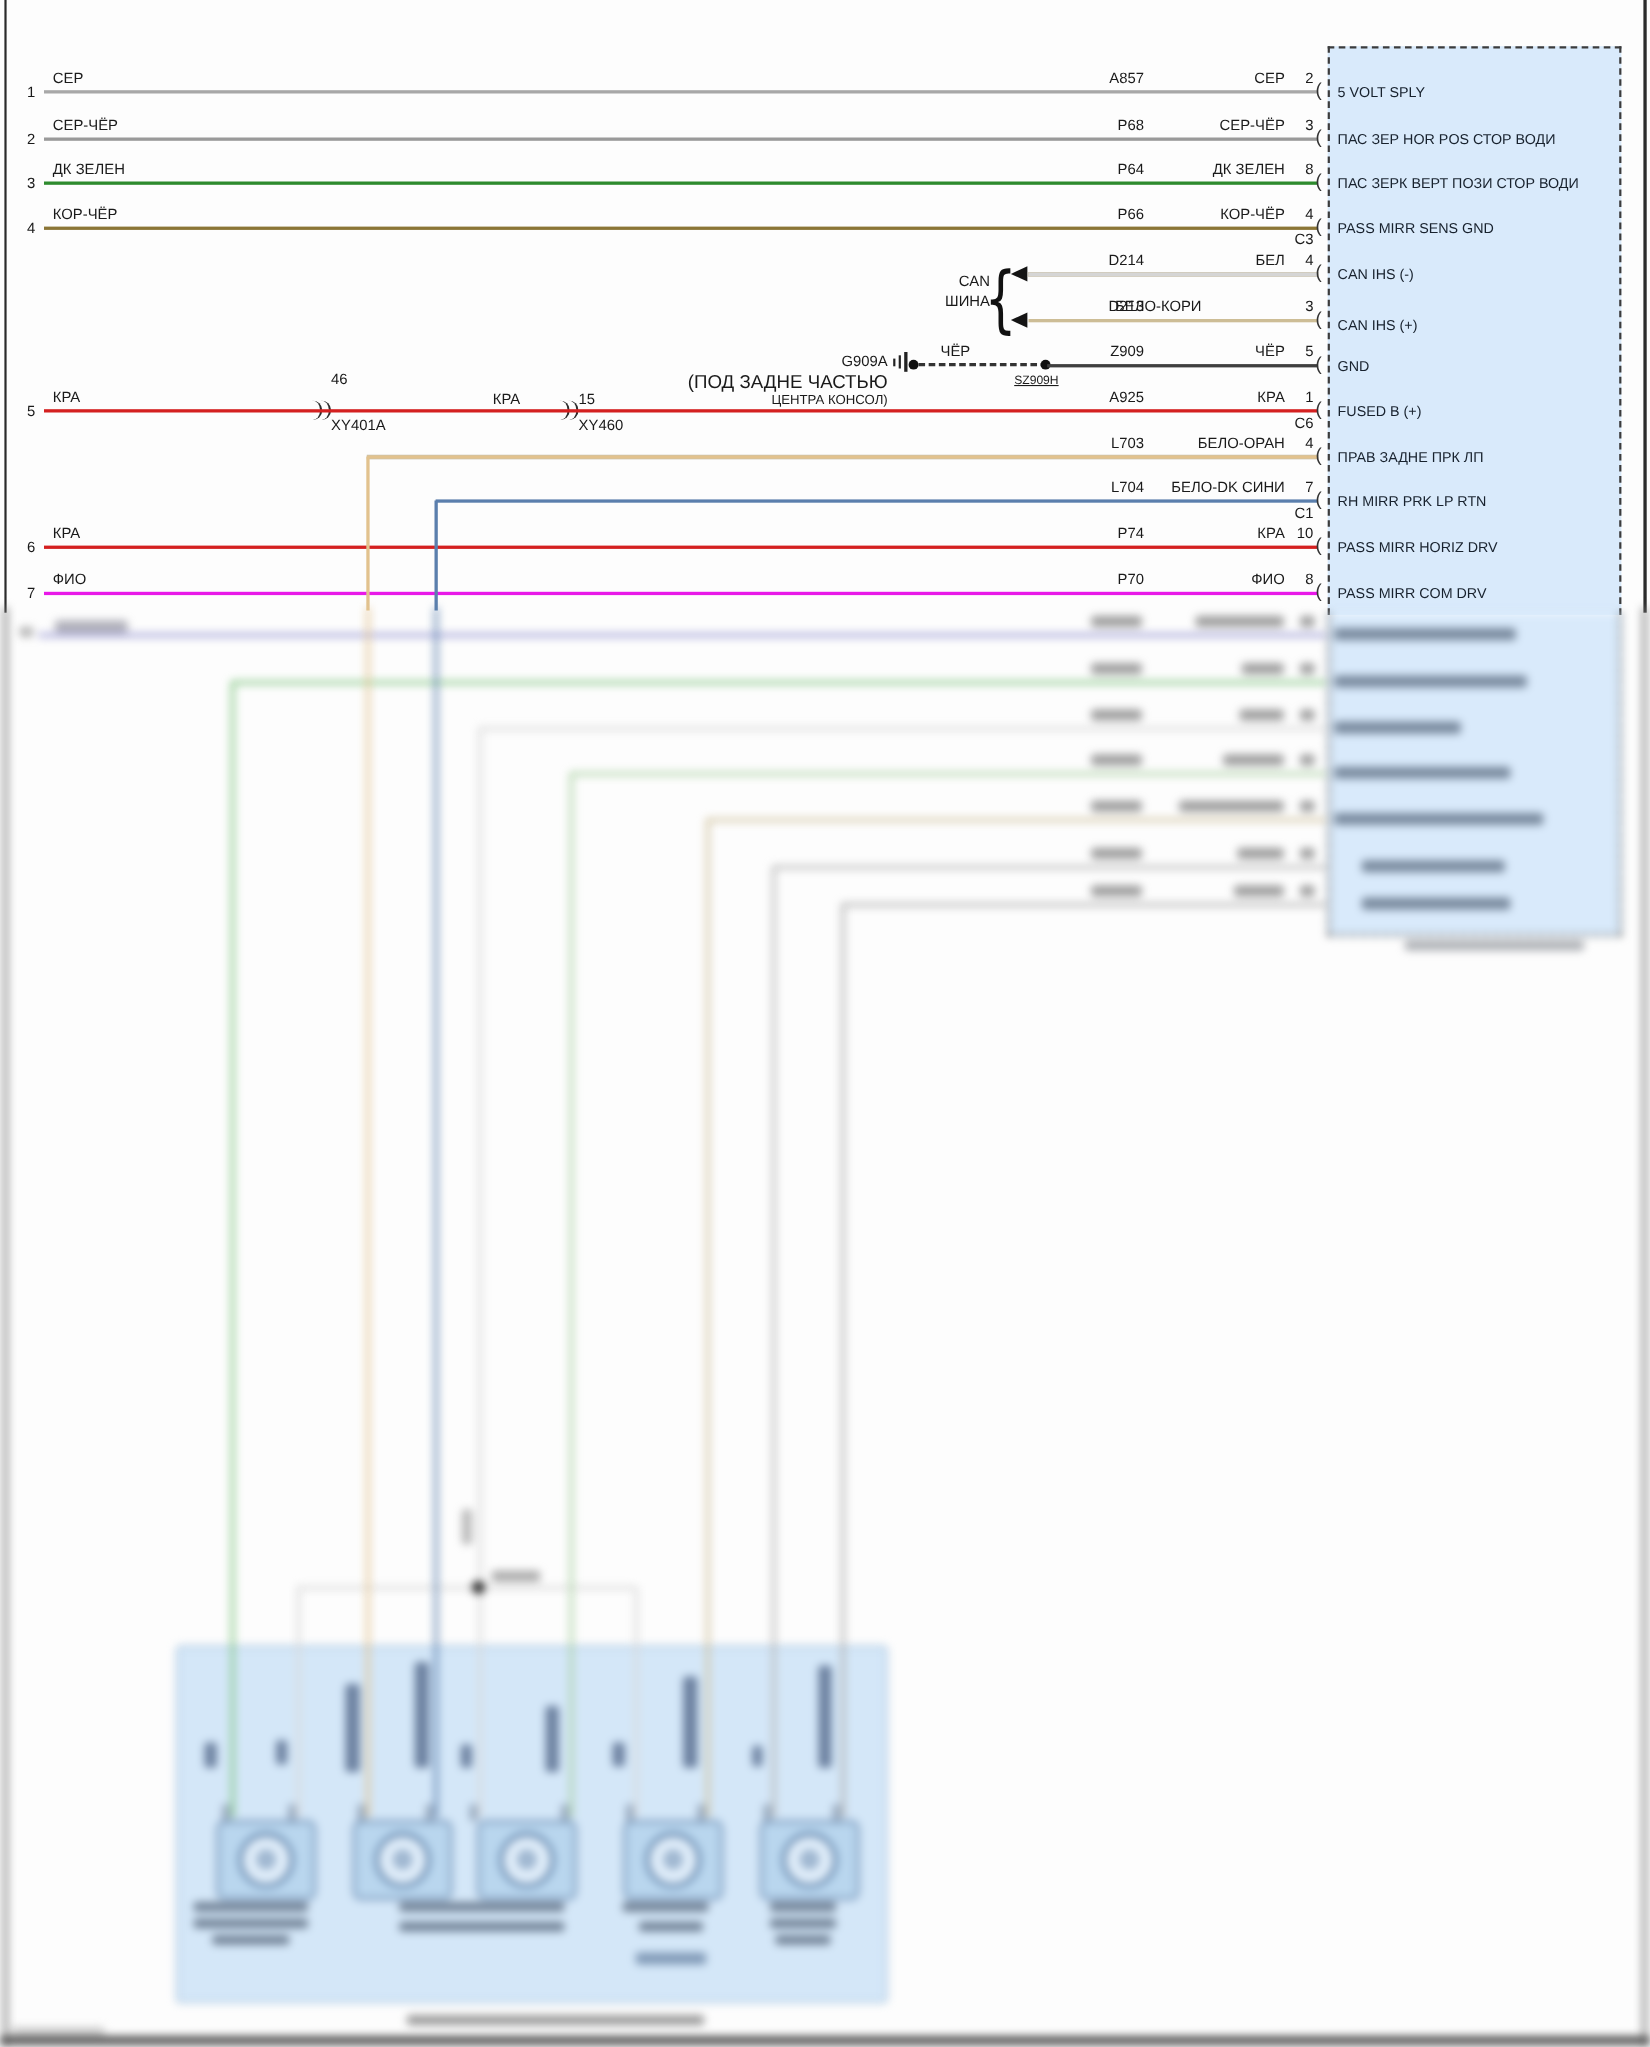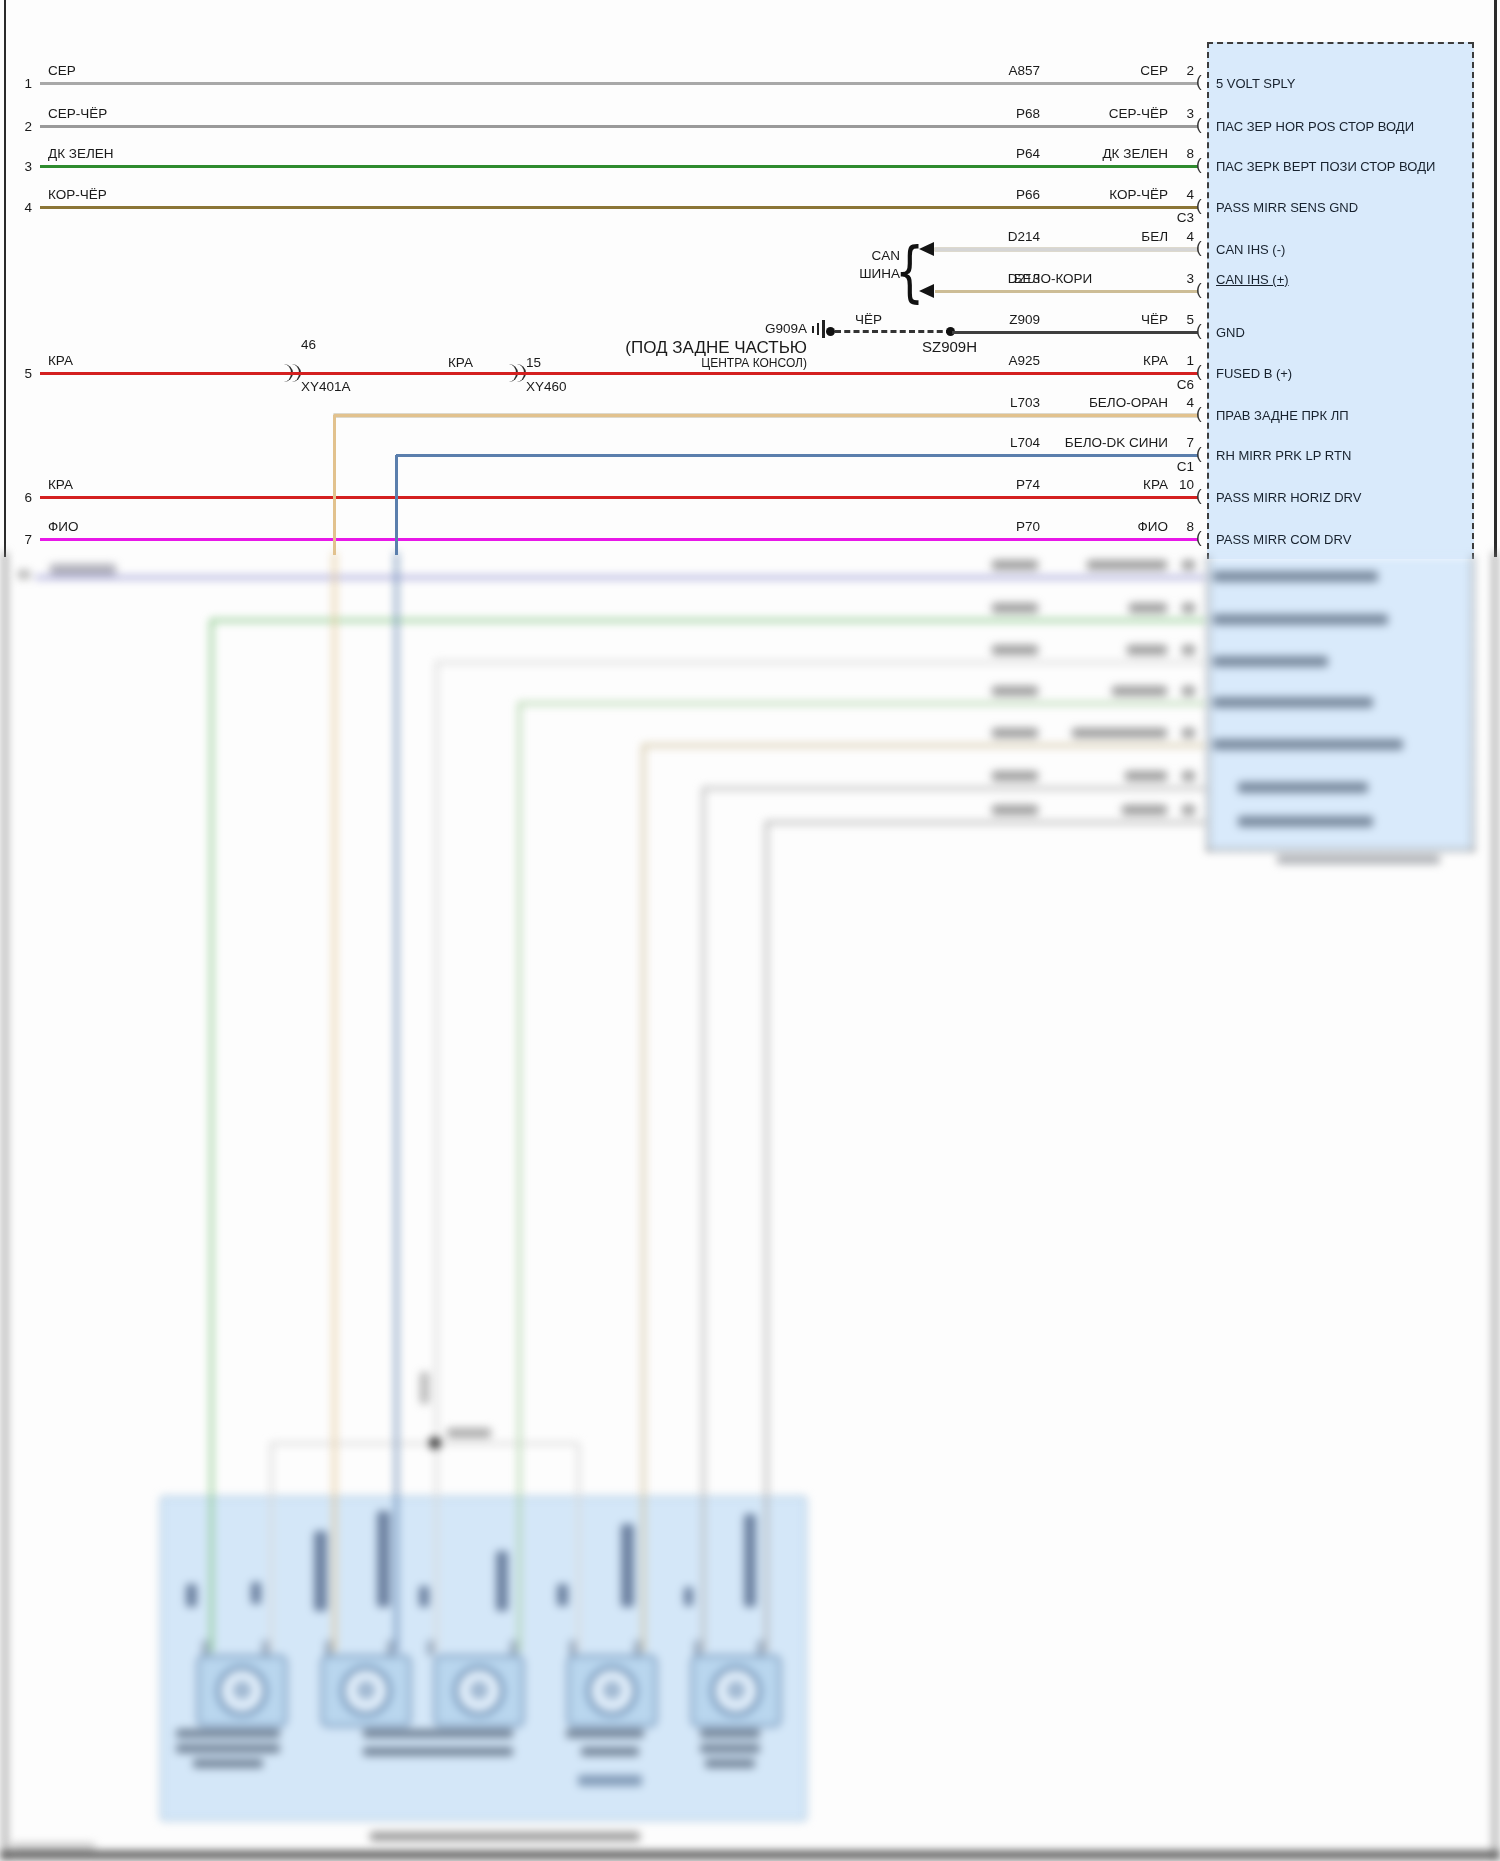--- a/index.html
+++ b/index.html
@@ -45,21 +45,21 @@
     <div class="lbl r" style="left:687px;top:321px;width:120px;">G909A</div>
     <div class="lbl r" style="left:567px;top:340px;width:240px;font-size:17px;">(ПОД ЗАДНЕ ЧАСТЬЮ</div>
     <div class="lbl r" style="left:567px;top:356px;width:240px;font-size:12px;">ЦЕНТРА КОНСОЛ)</div>
     <div class="gnd-bar" style="left:812px;top:326px;width:2px;height:7px;"></div>
     <div class="gnd-bar" style="left:817px;top:323px;width:2px;height:12px;"></div>
     <div class="gnd-bar" style="left:822px;top:320px;width:3px;height:18px;"></div>
     <div class="abs" style="left:826px;top:327px;width:9px;height:9px;border-radius:50%;background:#111;"></div>
     <div class="abs" style="left:835px;top:330px;width:117px;height:0;border-top:3px dashed #333;"></div>
     <div class="lbl" style="left:855px;top:312px;">ЧЁР</div>
     <div class="abs" style="left:946px;top:327px;width:9px;height:9px;border-radius:50%;background:#111;"></div>
-    <div class="lbl" style="left:922px;top:339px;font-size:15px;">SZ909H</div>
+    <div class="lbl" style="left:922px;top:339px;font-size:11px;text-decoration:underline;">SZ909H</div>
 
     <div class="arc" style="left:282px;top:364px;"></div>
     <div class="arc" style="left:290px;top:364px;"></div>
     <div class="lbl" style="left:301px;top:337px;">46</div>
     <div class="lbl" style="left:301px;top:379px;">XY401A</div>
     <div class="arc" style="left:507px;top:364px;"></div>
     <div class="arc" style="left:515px;top:364px;"></div>
     <div class="lbl" style="left:526px;top:355px;">15</div>
     <div class="lbl" style="left:526px;top:379px;">XY460</div>
     <div class="lbl" style="left:448px;top:355px;">КРА</div>
@@ -100,21 +100,21 @@
       <div class="lbl r" style="left:940px;top:229px;width:100px;">D214</div>
       <div class="lbl r" style="left:1050px;top:229px;width:118px;">БЕЛ</div>
       <div class="lbl r" style="left:1150px;top:229px;width:44px;">4</div>
       <div class="pinbr" style="left:1196px;top:240px;">(</div>
       <div class="fnlbl" style="left:1216px;top:242px;">CAN IHS (-)</div>
       <div class="wire-h" style="left:935px;top:290px;width:263px;background:#cdbd96;"></div>
       <div class="lbl r" style="left:940px;top:271px;width:100px;">D213</div>
       <div class="lbl r" style="left:994px;top:271px;width:118px;text-align:center;">БЕЛО-КОРИ</div>
       <div class="lbl r" style="left:1150px;top:271px;width:44px;">3</div>
       <div class="pinbr" style="left:1196px;top:282px;">(</div>
-      <div class="fnlbl" style="left:1216px;top:272px;text-decoration:underline;">CAN IHS (+)</div>
+      <div class="fnlbl" style="left:1216px;top:288px;">CAN IHS (+)</div>
       <div class="wire-h" style="left:952px;top:331px;width:246px;background:#3f3f3f;"></div>
       <div class="lbl r" style="left:940px;top:312px;width:100px;">Z909</div>
       <div class="lbl r" style="left:1050px;top:312px;width:118px;">ЧЁР</div>
       <div class="lbl r" style="left:1150px;top:312px;width:44px;">5</div>
       <div class="pinbr" style="left:1196px;top:323px;">(</div>
       <div class="fnlbl" style="left:1216px;top:325px;">GND</div>
       <div class="wire-h" style="left:40px;top:372px;width:1158px;background:#d42020;"></div>
       <div class="lbl r" style="left:8px;top:366px;width:24px;">5</div>
       <div class="lbl" style="left:48px;top:353px;">КРА</div>
       <div class="lbl r" style="left:940px;top:353px;width:100px;">A925</div>

